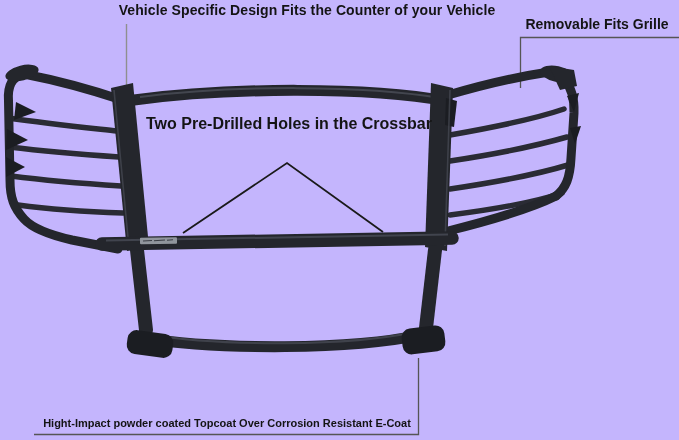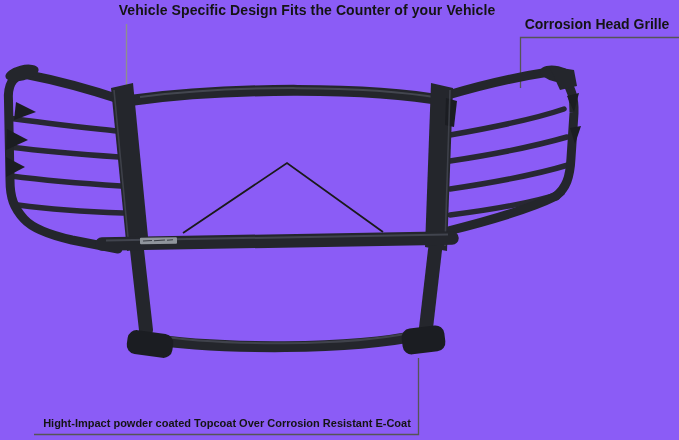--- a/index.html
+++ b/index.html
@@ -1,17 +1,17 @@
 <!DOCTYPE html>
 <html><head>
 <meta charset="utf-8">
 <style>
   html,body{margin:0;padding:0;background:#ffffff;}
   .stage{
-    position:relative;width:679px;height:440px;background:#8b5cf6;overflow:hidden;
+    position:relative;width:679px;height:440px;background:#c4b5fd;overflow:hidden;
     font-family:"Liberation Sans",sans-serif;color:#141414;
   }
   .stage svg{position:absolute;left:0;top:0;z-index:1;}
   .label{
     position:absolute;z-index:2;font-weight:700;color:#141414;
     white-space:nowrap;transform:translateX(-50%);
   }
   .label-top{left:307px;top:2px;font-size:14px;letter-spacing:0.1px;}
   .label-right{left:597px;top:16px;font-size:14px;}
   .label-center{left:289px;top:113px;font-size:16px;line-height:21px;text-align:center;}
@@ -126,19 +126,20 @@
       <path d="M148,334.5 C222,346.5 350,346.5 414,332" fill="none" stroke-width="2" opacity="0.7" stroke="#4b4f59"></path>
       <g fill="#1b1d22">
         <rect x="-23" y="-12" width="46" height="24" rx="9" transform="translate(150 344) rotate(8)"></rect>
         <rect x="-21" y="-13" width="43" height="26" rx="9" transform="translate(423 340) rotate(-7)"></rect>
       </g>
     </g>
   </svg>
 
   <div class="label label-top">Vehicle Specific Design Fits the Counter of your Vehicle</div>
 
-  <div class="label label-right">Corrosion Head Grille</div>
+  <div class="label label-right">Removable Fits Grille</div>
 
   <div class="label label-center">
+    <div>Two Pre-Drilled Holes in the Crossbar</div>
   </div>
 
   <div class="label label-bottom">Hight-Impact powder coated Topcoat Over Corrosion Resistant E-Coat</div>
 </div>
 
 </body></html>

